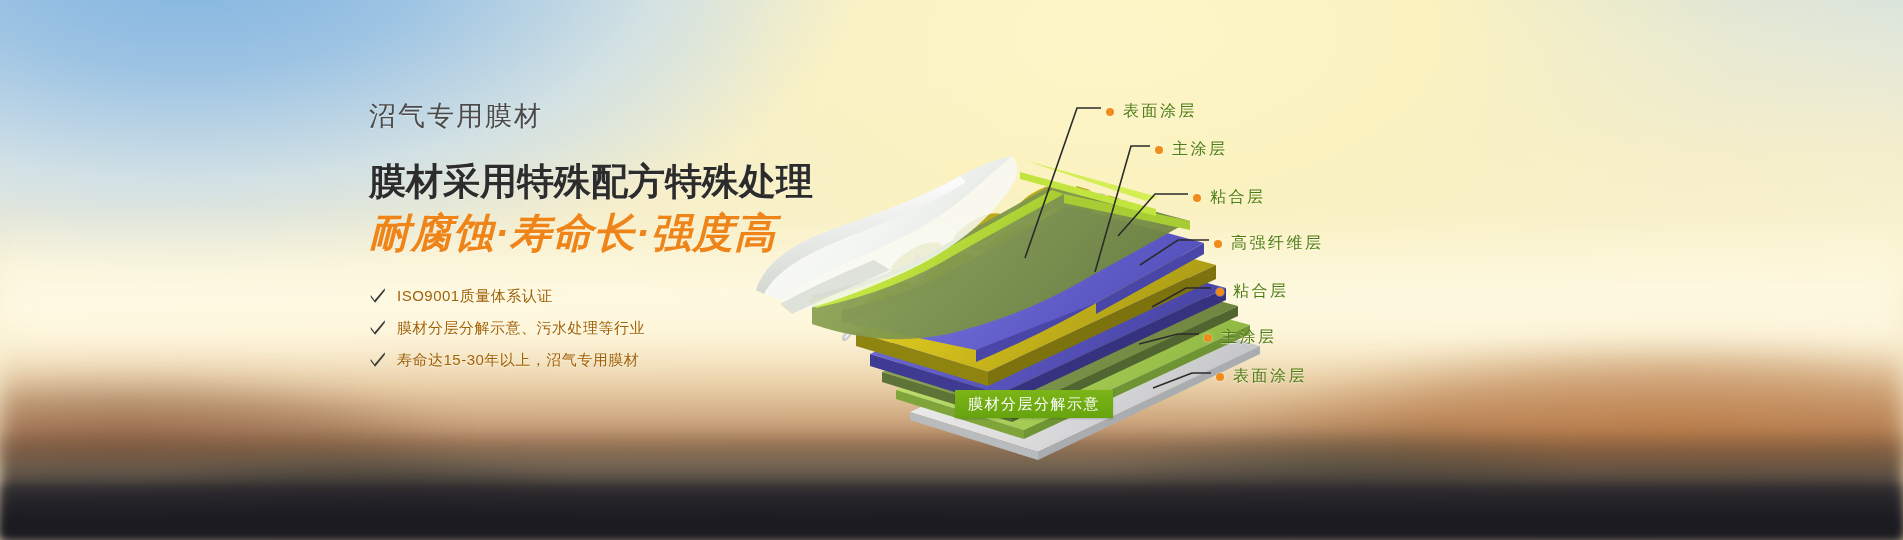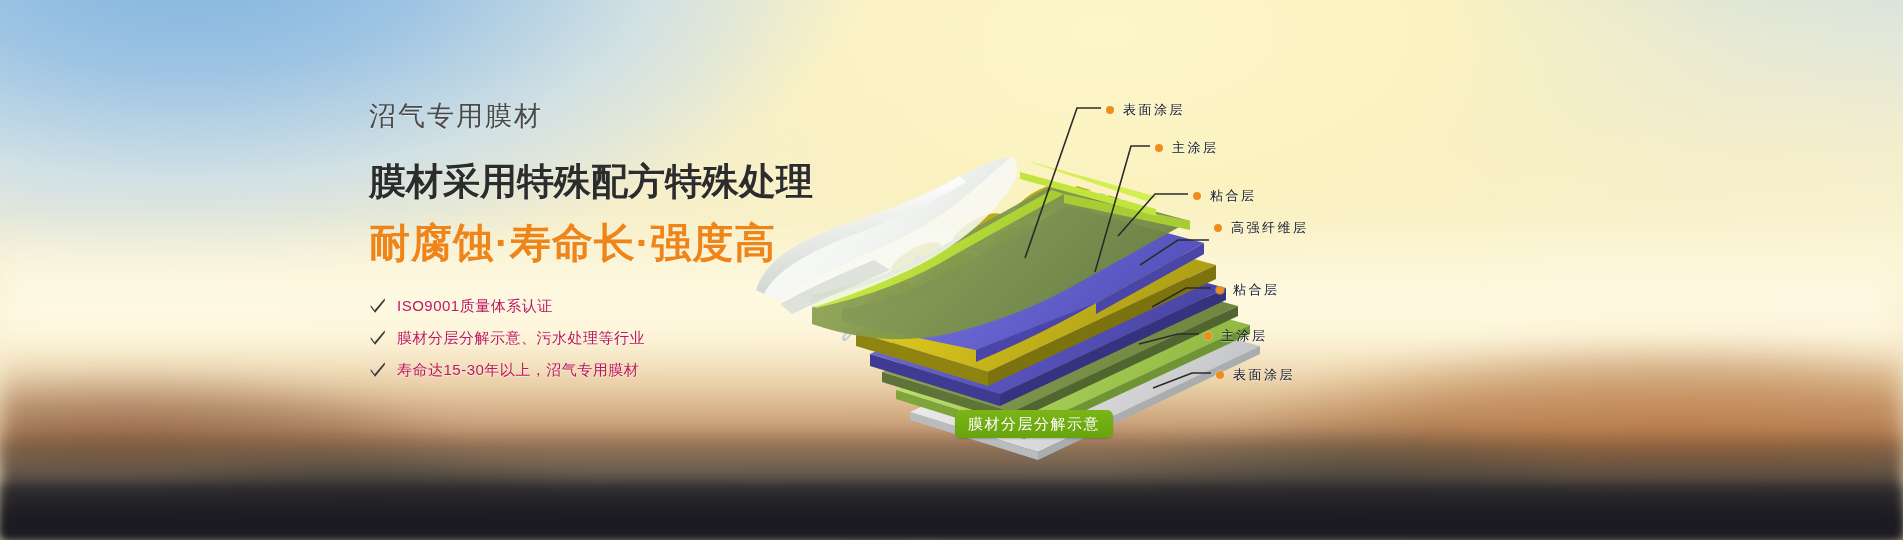--- a/index.html
+++ b/index.html
@@ -80,30 +80,31 @@
     font-weight:400; line-height:1.2;
     text-shadow:0 1px 1px rgba(255,255,255,0.55);
   }
   .head-main {
     margin-top:28px;
     font-size:37px; font-weight:bold; color:#2c2c2c;
     letter-spacing:0px; line-height:1.18; white-space:nowrap;
     text-shadow:0 1px 1px rgba(255,255,255,0.45);
   }
   .head-accent {
-    margin-top:15px;
+    margin-top:5px;
     font-size:41px; font-weight:bold; color:#ef8518;
     letter-spacing:1px; line-height:1.18; white-space:nowrap;
     text-shadow:0 1px 1px rgba(255,255,255,0.4);
+    font-style:italic;
   }
   .bullets { margin-top:30px; }
   .bullet {
     display:flex; align-items:center;
     margin-bottom:15px;
-    font-size:15px; color:#be185d; letter-spacing:0.5px;
+    font-size:15px; color:#a16207; letter-spacing:0.5px;
     text-shadow:0 1px 1px rgba(255,255,255,0.6);
   }
   .bullet-icon {
     width:17px; height:17px; margin-right:11px;
     flex:0 0 auto; display:block;
   }
   .bullet-text { line-height:1; }
 
   
   .illus { position:absolute; left:660px; top:60px; width:620px; height:420px; }
@@ -114,36 +115,35 @@
     position:absolute;
     display:flex; align-items:center;
     white-space:nowrap;
   }
   .callout .dot {
     width:8px; height:8px; border-radius:50%;
     background:#f08c1b; margin-right:9px; flex:0 0 auto;
     box-shadow:0 0 0 1px rgba(255,255,255,0.25);
   }
   .callout .lbl {
-    font-size:13px; color:#0f172a; letter-spacing:2.5px;
+    font-size:16px; color:#4d7c0f; letter-spacing:2.5px;
     text-shadow:0 1px 1px rgba(255,255,255,0.55);
   }
 
   
   .leaders { position:absolute; inset:0; pointer-events:none; }
 
   
   .badge {
-    position:absolute; left:955px; top:410px;
+    position:absolute; left:955px; top:390px;
     background:linear-gradient(180deg,#7cb518 0%,#66a30d 100%);
     color:#ffffff; font-size:15px; letter-spacing:1.5px;
     padding:6px 13px 7px 13px;
     line-height:1;
     box-shadow:0 1px 2px rgba(0,0,0,0.18);
-    border-radius:6px;
   }
 </style>
 </head>
 <body>
 
 <div class="banner">
 
   <div class="bg-sky"></div>
   <div class="bg-haze"></div>
   <div class="bg-ridge"></div>
@@ -343,21 +343,21 @@
   <div class="callout" style="left:1155px; top:139px;">
     <span class="dot"></span>
     <span class="lbl">主涂层</span>
   </div>
 
   <div class="callout" style="left:1193px; top:187px;">
     <span class="dot"></span>
     <span class="lbl">粘合层</span>
   </div>
 
-  <div class="callout" style="left:1214px; top:219px;">
+  <div class="callout" style="left:1214px; top:233px;">
     <span class="dot"></span>
     <span class="lbl">高强纤维层</span>
   </div>
 
   <div class="callout" style="left:1216px; top:281px;">
     <span class="dot"></span>
     <span class="lbl">粘合层</span>
   </div>
 
   <div class="callout" style="left:1204px; top:327px;">

